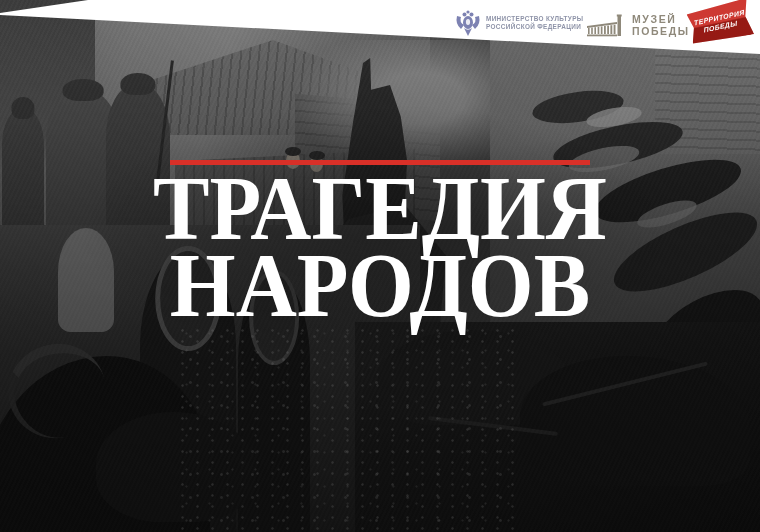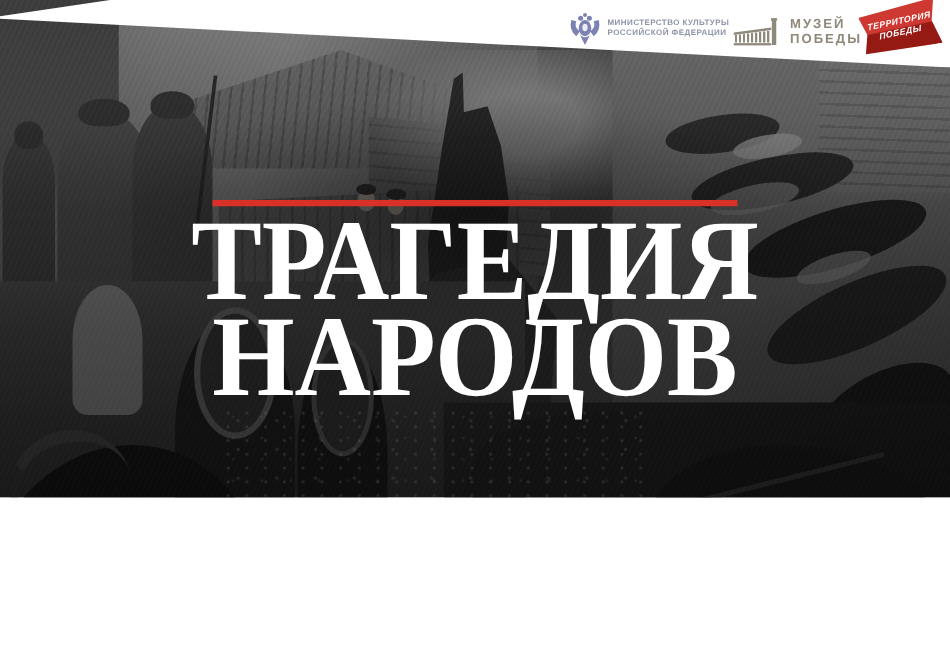--- a/index.html
+++ b/index.html
@@ -1,16 +1,16 @@
 <!DOCTYPE html>
 <html><head>
 <meta charset="utf-8">
 <style>
   html,body{margin:0;padding:0;background:#ffffff}
-  .canvas{position:relative;width:760px;height:398px;overflow:hidden;
+  .canvas{position:relative;width:760px;height:532px;overflow:hidden;
           font-family:"Liberation Sans",sans-serif;background:#fff}
 
   
   .photo{position:absolute;inset:0;background:#4f4f4f;z-index:0}
   .photo div{position:absolute}
   .ph-village{left:0;top:0;width:430px;height:270px;
     background:linear-gradient(105deg,#636363,#7d7d7d 28%,#868686 48%,#6e6e6e 72%,#575757)}
   .ph-trees{left:0;top:0;width:95px;height:170px;
     background:linear-gradient(180deg,#3e3e3e,#575757 80%,rgba(87,87,87,0))}
   .ph-roof{left:135px;top:40px;width:300px;height:95px;

